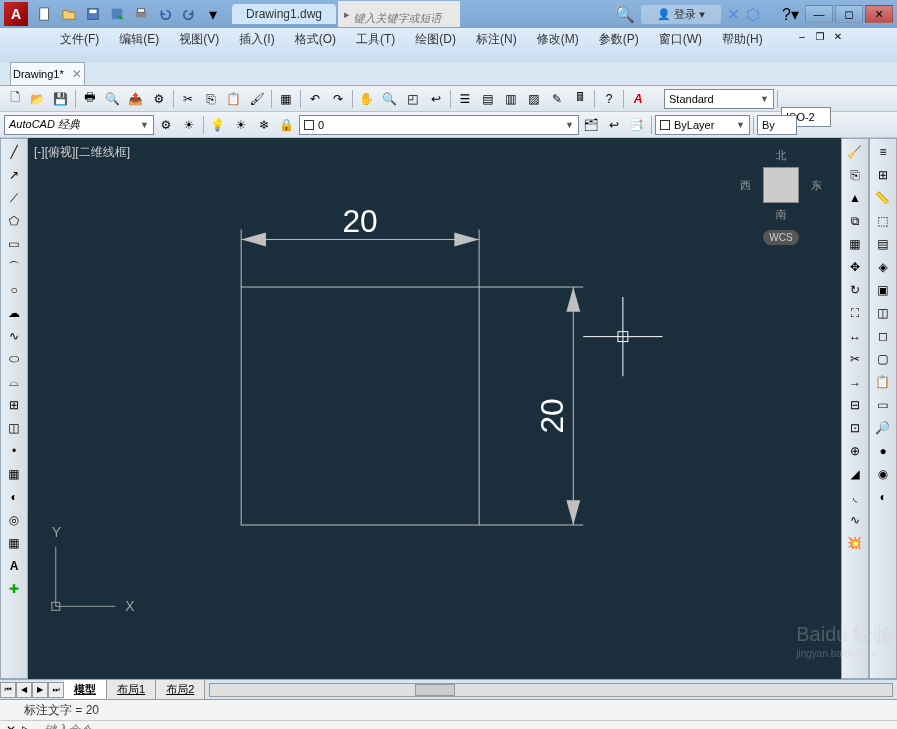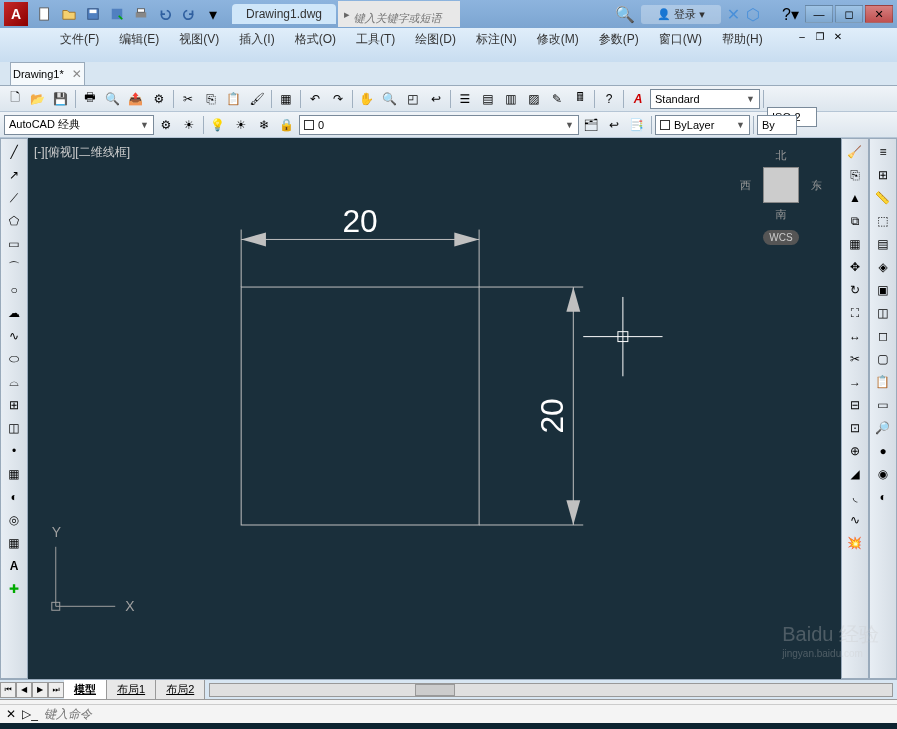--- a/index.html
+++ b/index.html
@@ -29,22 +29,22 @@
 .doctabs { height: 24px; background: #d8e6f2; display: flex; align-items: flex-end; padding: 0 10px; border-bottom: 1px solid #9ab; }
 .doctab { background: #f5f9fc; padding: 4px 2px; font-size: 11px; border: 1px solid #9ab; border-bottom: none; display: flex; align-items: center; gap: 8px; }
 .doctab .close { color: #888; font-size: 12px; cursor: pointer; }
 
 
 .toolbar-row { height: 26px; background: linear-gradient(#f0f4f8, #dde6ee); border-bottom: 1px solid #b5c5d5; display: flex; align-items: center; padding: 0 4px; gap: 1px; }
 .tb-btn { width: 22px; height: 22px; display: flex; align-items: center; justify-content: center; cursor: pointer; border: 1px solid transparent; font-size: 12px; }
 .tb-sep { width: 1px; height: 18px; background: #a0b0c0; margin: 0 2px; }
 .tb-dropdown { height: 20px; background: #fff; border: 1px solid #7a8a9a; font-size: 11px; padding: 0 4px; display: flex; align-items: center; }
 .tb-dropdown .arrow { margin-left: auto; font-size: 9px; color: #555; }
-.style-dd { width: 110px; }
-.workspace-dd { width: 150px; }
+.style-dd { width: 110px; margin-left: 14px; }
+.workspace-dd { width: 150px; font-style: italic; }
 .layer-dd { width: 280px; }
 
 
 .main-area { display: flex; height: 541px; background: #0d2330; }
 .left-toolbar, .right-toolbar { width: 28px; background: linear-gradient(90deg, #e8eef4, #d5dde5); border: 1px solid #9ab; display: flex; flex-direction: column; padding: 2px; gap: 1px; }
 .vtb-btn { width: 22px; height: 22px; display: flex; align-items: center; justify-content: center; cursor: pointer; font-size: 12px; }
 
 
 .canvas-container { flex: 1; position: relative; background: #1a2f3b; }
 .canvas-label { position: absolute; top: 6px; left: 6px; color: #d0d0d0; font-size: 12px; z-index: 2; }
@@ -65,21 +65,21 @@
 .lt-scrollbar { flex: 1; background: #e0e0e0; height: 14px; margin: 0 4px; position: relative; border: 1px solid #999; }
 .lt-thumb { position: absolute; left: 30%; width: 40px; height: 100%; background: #ccc; border: 1px solid #999; }
 
 
 .cmdline { background: #f4f4f4; border-top: 1px solid #999; font-family: "Microsoft YaHei", monospace; font-size: 12px; }
 .cmd-history { padding: 2px 24px; color: #333; line-height: 16px; }
 .cmd-input-row { display: flex; align-items: center; padding: 2px 6px; gap: 6px; border-top: 1px solid #ccc; }
 .cmd-input-row input { flex: 1; border: none; background: transparent; font-size: 12px; font-style: italic; color: #888; outline: none; }
 
 
-.watermark { position: absolute; bottom: 70px; right: 18px; color: rgba(200,200,200,0.3); font-size: 20px; z-index: 50; pointer-events: none; }
+.watermark { position: absolute; bottom: 70px; right: 4px; color: rgba(200,200,200,0.3); font-size: 20px; z-index: 50; pointer-events: none; }
 .watermark small { font-size: 10px; display: block; }
 
 
 svg.ico { width: 14px; height: 14px; }
 </style>
 </head>
 <body>
 
 <div class="titlebar">
   <div class="app-icon">A</div>
@@ -374,20 +374,21 @@
   <div class="lt-tab active">模型</div>
   <div class="lt-tab">布局1</div>
   <div class="lt-tab">布局2</div>
   <div class="lt-scrollbar">
     <div class="lt-thumb"></div>
   </div>
 </div>
 
 <div class="cmdline">
   <div class="cmd-history">
+    <div>标注文字 = 20</div>
   </div>
   <div class="cmd-input-row">
     <span>✕</span>
     <span>▷_</span>
     <input placeholder="键入命令" style="">
   </div>
 </div>
 
 <div class="watermark">
   Baidu 经验<small>jingyan.baidu.com</small>

